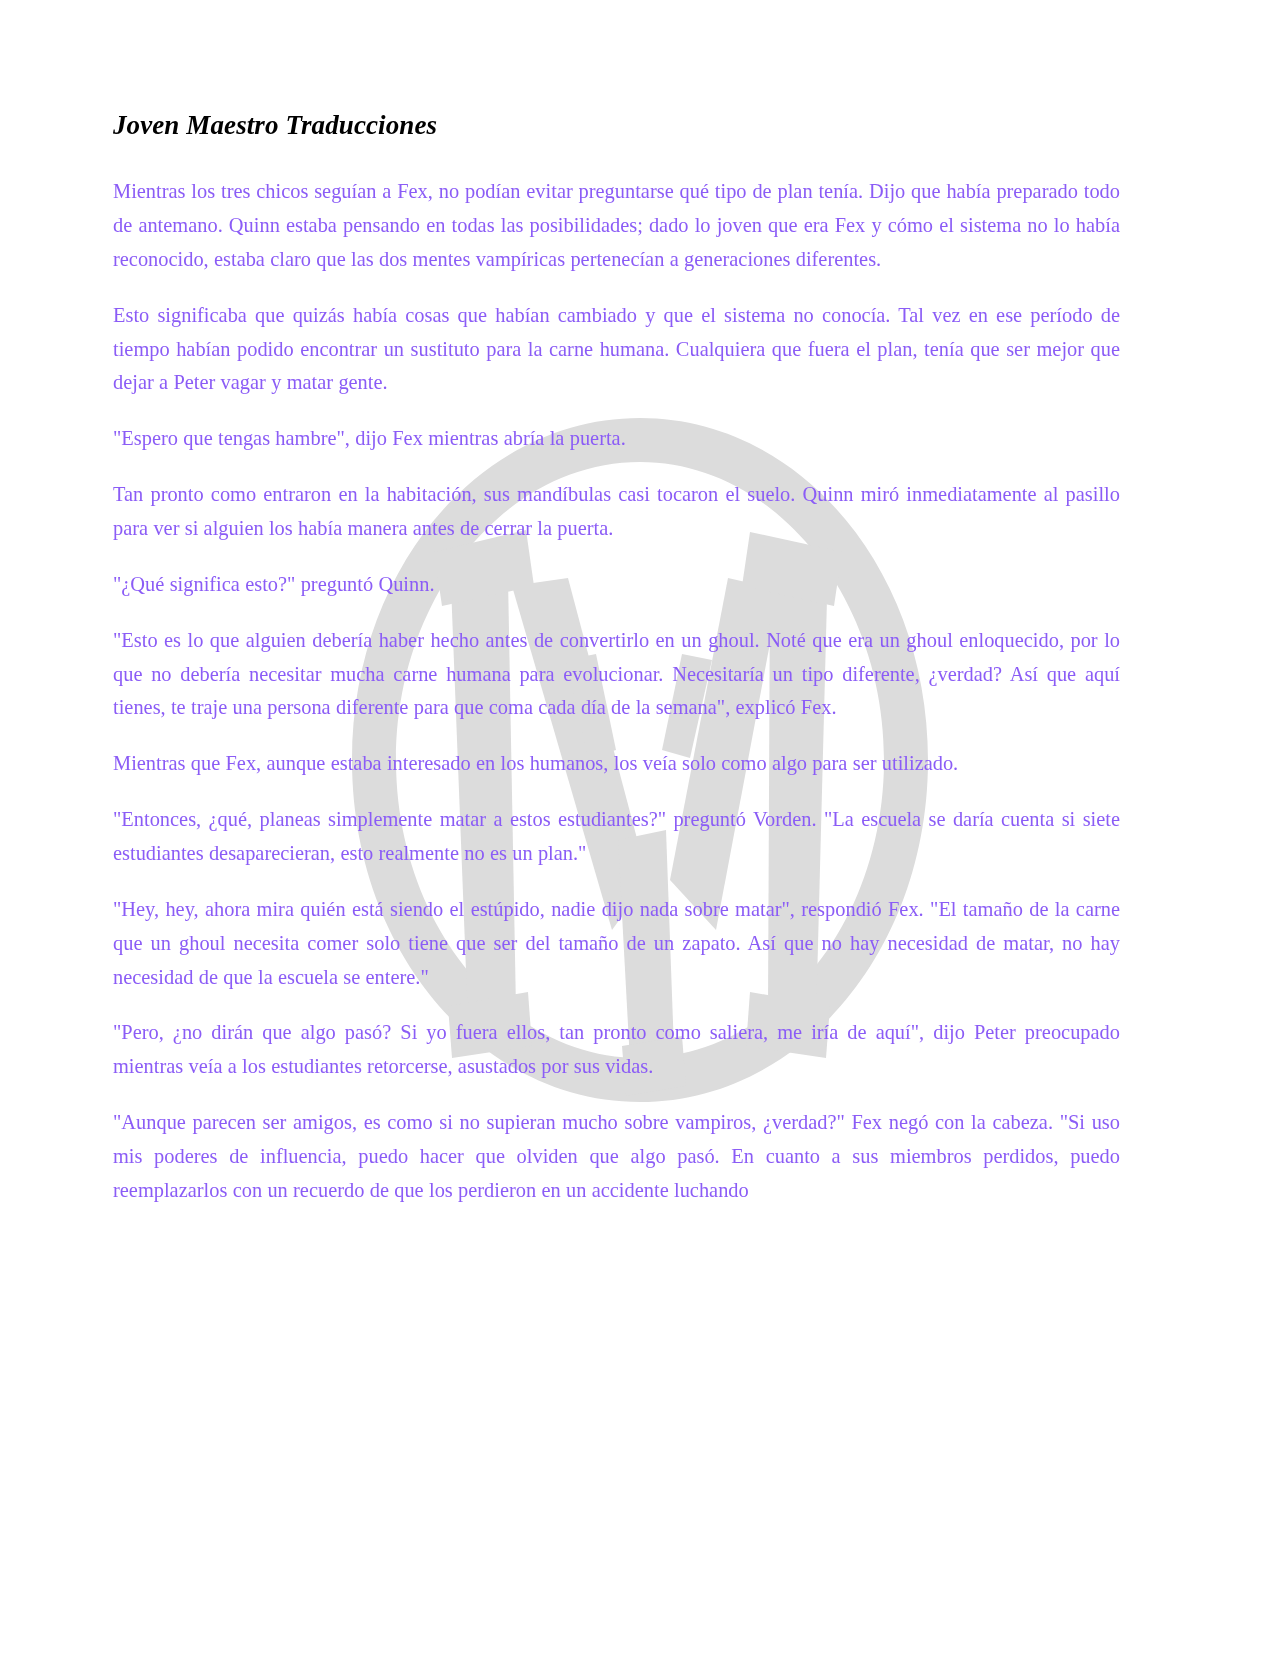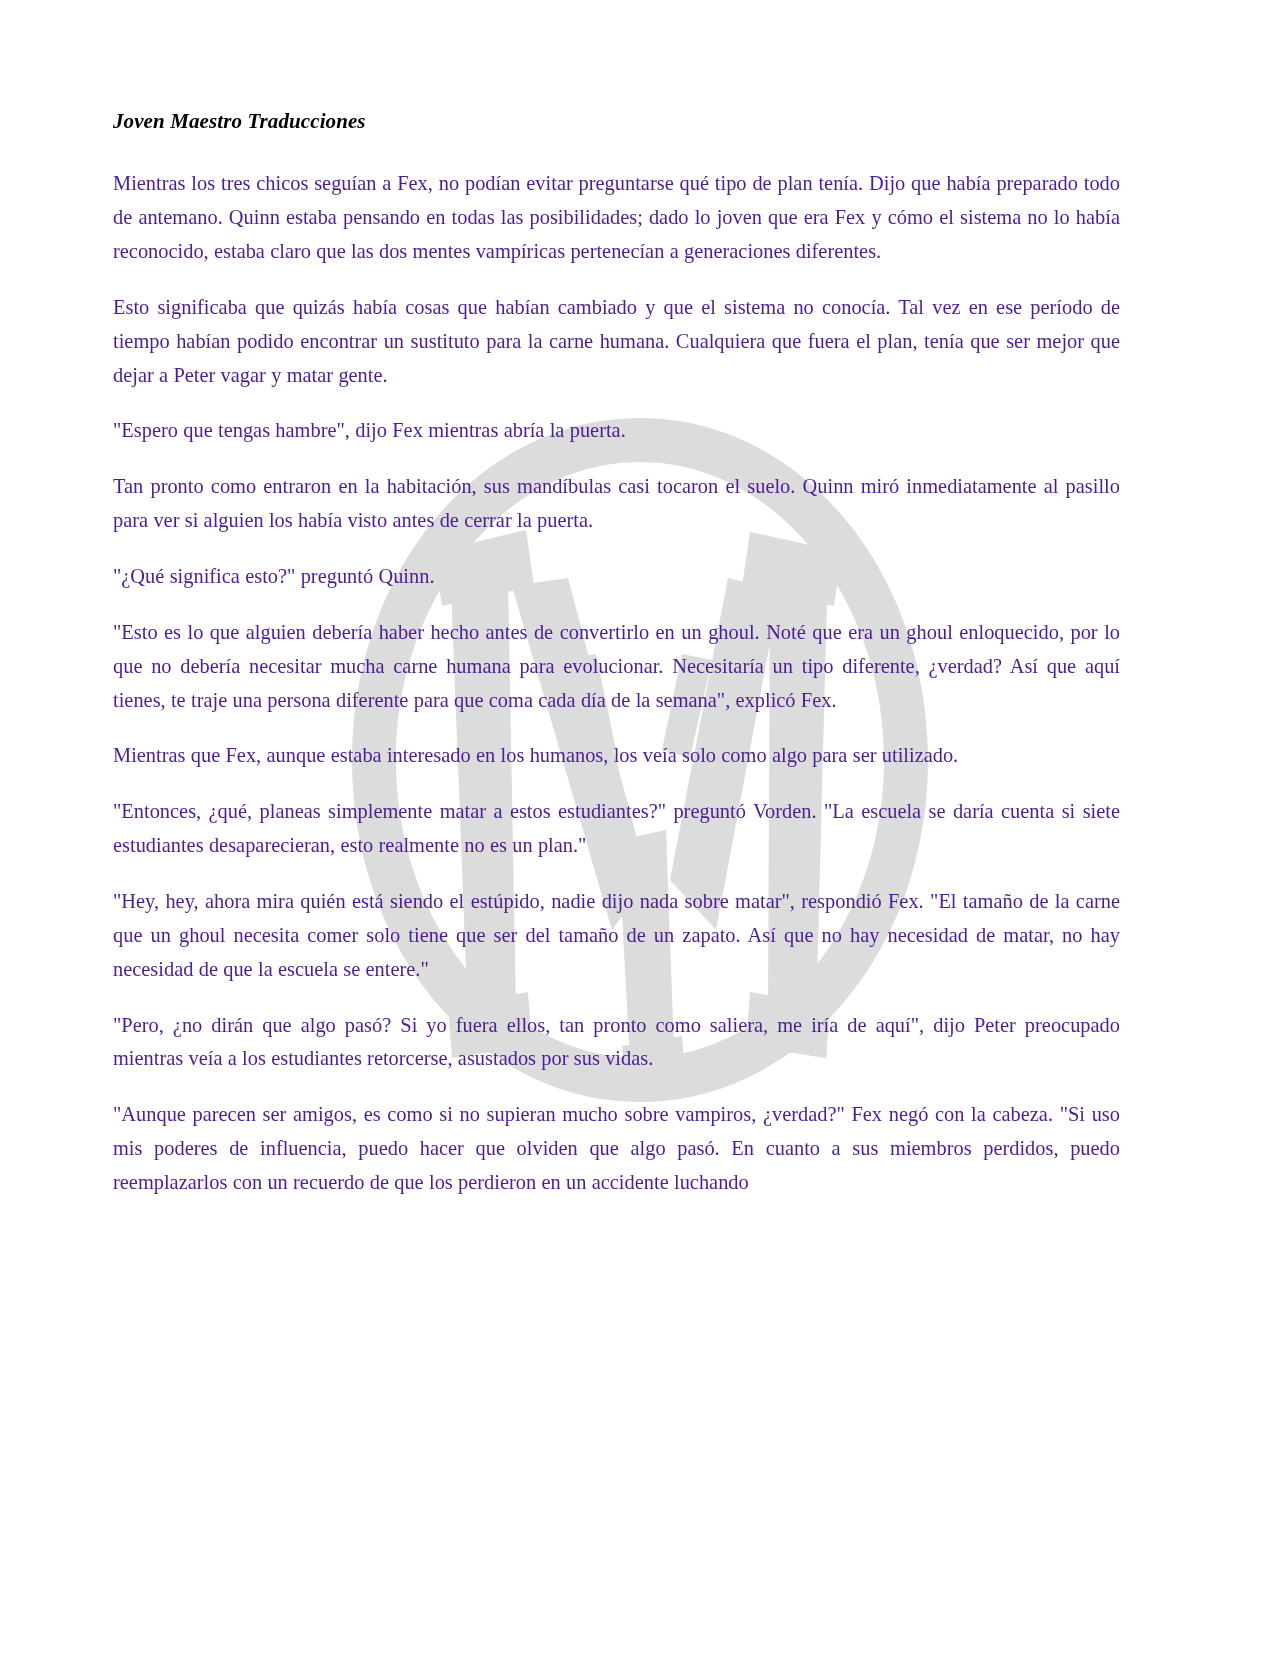--- a/index.html
+++ b/index.html
@@ -34,31 +34,31 @@
   .content {
     position: relative;
     z-index: 2;
     padding: 108px 160px 0 113px;
     box-sizing: border-box;
   }
 
   .doc-header {
     font-weight: bold;
     font-style: italic;
-    font-size: 21px;
+    font-size: 27px;
     line-height: 1.3;
     color: #000000;
     margin: 0 0 32px 0;
     letter-spacing: 0.1px;
   }
 
   .para {
     font-size: 20.4px;
     line-height: 1.66;
-    color: #4c1d95;
+    color: #8b5cf6;
     text-align: justify;
     margin: 0 0 22px 0;
     word-spacing: 0.2px;
   }
   .para:last-child { margin-bottom: 0; }
 </style>
 </head>
 <body>
 
 <div class="page">
@@ -100,21 +100,21 @@
     </svg>
   </div>
 
   <div class="content">
 
     <div class="doc-header">Joven Maestro Traducciones</div>
 
     <p class="para">Mientras los tres chicos seguían a Fex, no podían evitar preguntarse qué tipo de plan tenía. Dijo que había preparado todo de antemano. Quinn estaba pensando en todas las posibilidades; dado lo joven que era Fex y cómo el sistema no lo había reconocido, estaba claro que las dos mentes vampíricas pertenecían a generaciones diferentes.</p>
     <p class="para">Esto significaba que quizás había cosas que habían cambiado y que el sistema no conocía. Tal vez en ese período de tiempo habían podido encontrar un sustituto para la carne humana. Cualquiera que fuera el plan, tenía que ser mejor que dejar a Peter vagar y matar gente.</p>
     <p class="para">"Espero que tengas hambre", dijo Fex mientras abría la puerta.</p>
-    <p class="para">Tan pronto como entraron en la habitación, sus mandíbulas casi tocaron el suelo. Quinn miró inmediatamente al pasillo para ver si alguien los había visto antes de cerrar la puerta.</p>
+    <p class="para">Tan pronto como entraron en la habitación, sus mandíbulas casi tocaron el suelo. Quinn miró inmediatamente al pasillo para ver si alguien los había manera antes de cerrar la puerta.</p>
     <p class="para">"¿Qué significa esto?" preguntó Quinn.</p>
     <p class="para">"Esto es lo que alguien debería haber hecho antes de convertirlo en un ghoul. Noté que era un ghoul enloquecido, por lo que no debería necesitar mucha carne humana para evolucionar. Necesitaría un tipo diferente, ¿verdad? Así que aquí tienes, te traje una persona diferente para que coma cada día de la semana", explicó Fex.</p>
     <p class="para">Mientras que Fex, aunque estaba interesado en los humanos, los veía solo como algo para ser utilizado.</p>
     <p class="para">"Entonces, ¿qué, planeas simplemente matar a estos estudiantes?" preguntó Vorden. "La escuela se daría cuenta si siete estudiantes desaparecieran, esto realmente no es un plan."</p>
     <p class="para">"Hey, hey, ahora mira quién está siendo el estúpido, nadie dijo nada sobre matar", respondió Fex. "El tamaño de la carne que un ghoul necesita comer solo tiene que ser del tamaño de un zapato. Así que no hay necesidad de matar, no hay necesidad de que la escuela se entere."</p>
     <p class="para">"Pero, ¿no dirán que algo pasó? Si yo fuera ellos, tan pronto como saliera, me iría de aquí", dijo Peter preocupado mientras veía a los estudiantes retorcerse, asustados por sus vidas.</p>
     <p class="para">"Aunque parecen ser amigos, es como si no supieran mucho sobre vampiros, ¿verdad?" Fex negó con la cabeza. "Si uso mis poderes de influencia, puedo hacer que olviden que algo pasó. En cuanto a sus miembros perdidos, puedo reemplazarlos con un recuerdo de que los perdieron en un accidente luchando</p>
 
   </div>
 </div>

